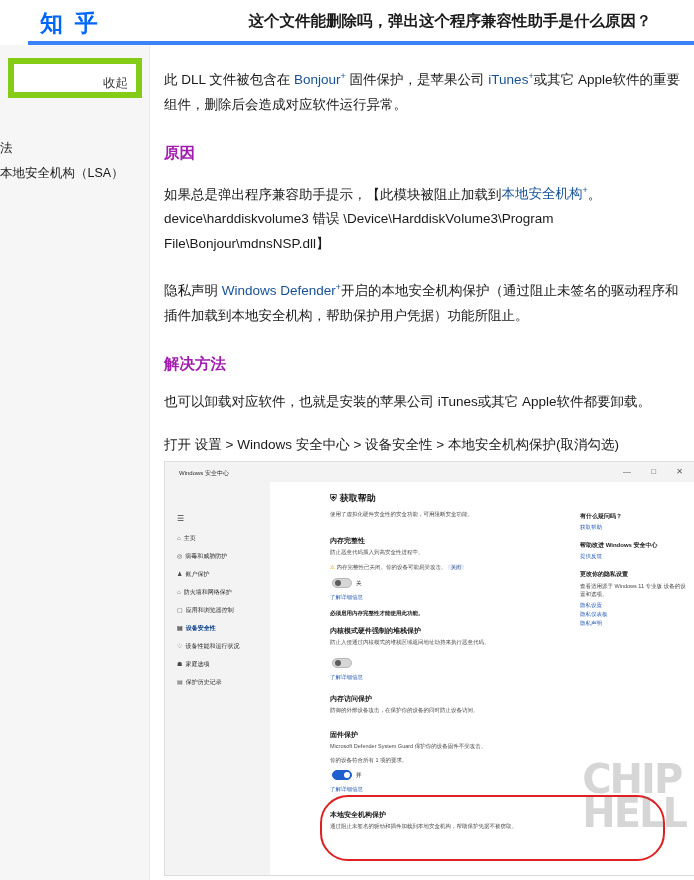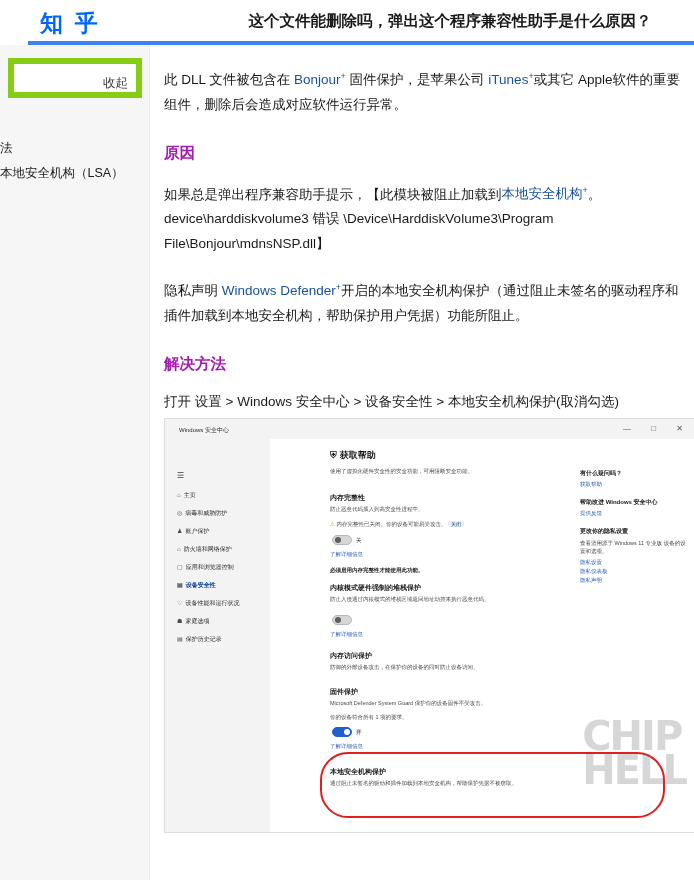--- a/index.html
+++ b/index.html
@@ -243,20 +243,21 @@
     <p class="p"><span>此 DLL 文件被包含在 </span><span class="lnk-sup"><span>Bonjour</span><sup>+</sup></span><span> 固件保护，是苹果公司 </span><span class="lnk-sup"><span>iTunes</span><sup>+</sup></span><span>或其它 Apple软件的重要组件，删除后会造成对应软件运行异常。</span></p>
 
     <div class="h2">原因</div>
 
     <p class="p"><span>如果总是弹出程序兼容助手提示，【此模块被阻止加载到</span><span class="lnk-sup"><span>本地安全机构</span><sup>+</sup></span><span class="mono-path">。device\harddiskvolume3 错误 \Device\HarddiskVolume3\Program File\Bonjour\mdnsNSP.dll】</span></p>
 
     <p class="p"><span>隐私声明 </span><span class="lnk-sup"><span>Windows Defender</span><sup>+</sup></span><span>开启的本地安全机构保护（通过阻止未签名的驱动程序和插件加载到本地安全机构，帮助保护用户凭据）功能所阻止。</span></p>
 
     <div class="h2">解决方法</div>
 
+    <p class="p">也可以卸载对应软件，也就是安装的苹果公司 iTunes或其它 Apple软件都要卸载。</p>
     <p class="p tight">打开 设置 &gt; Windows 安全中心 &gt; 设备安全性 &gt; 本地安全机构保护(取消勾选)</p>
 
     <div class="shot">
 
       <div class="winhdr">
         <div class="wintitle">Windows 安全中心</div>
         <div class="winbtns">— □ ✕</div>
       </div>
 
       <div class="navpane">

